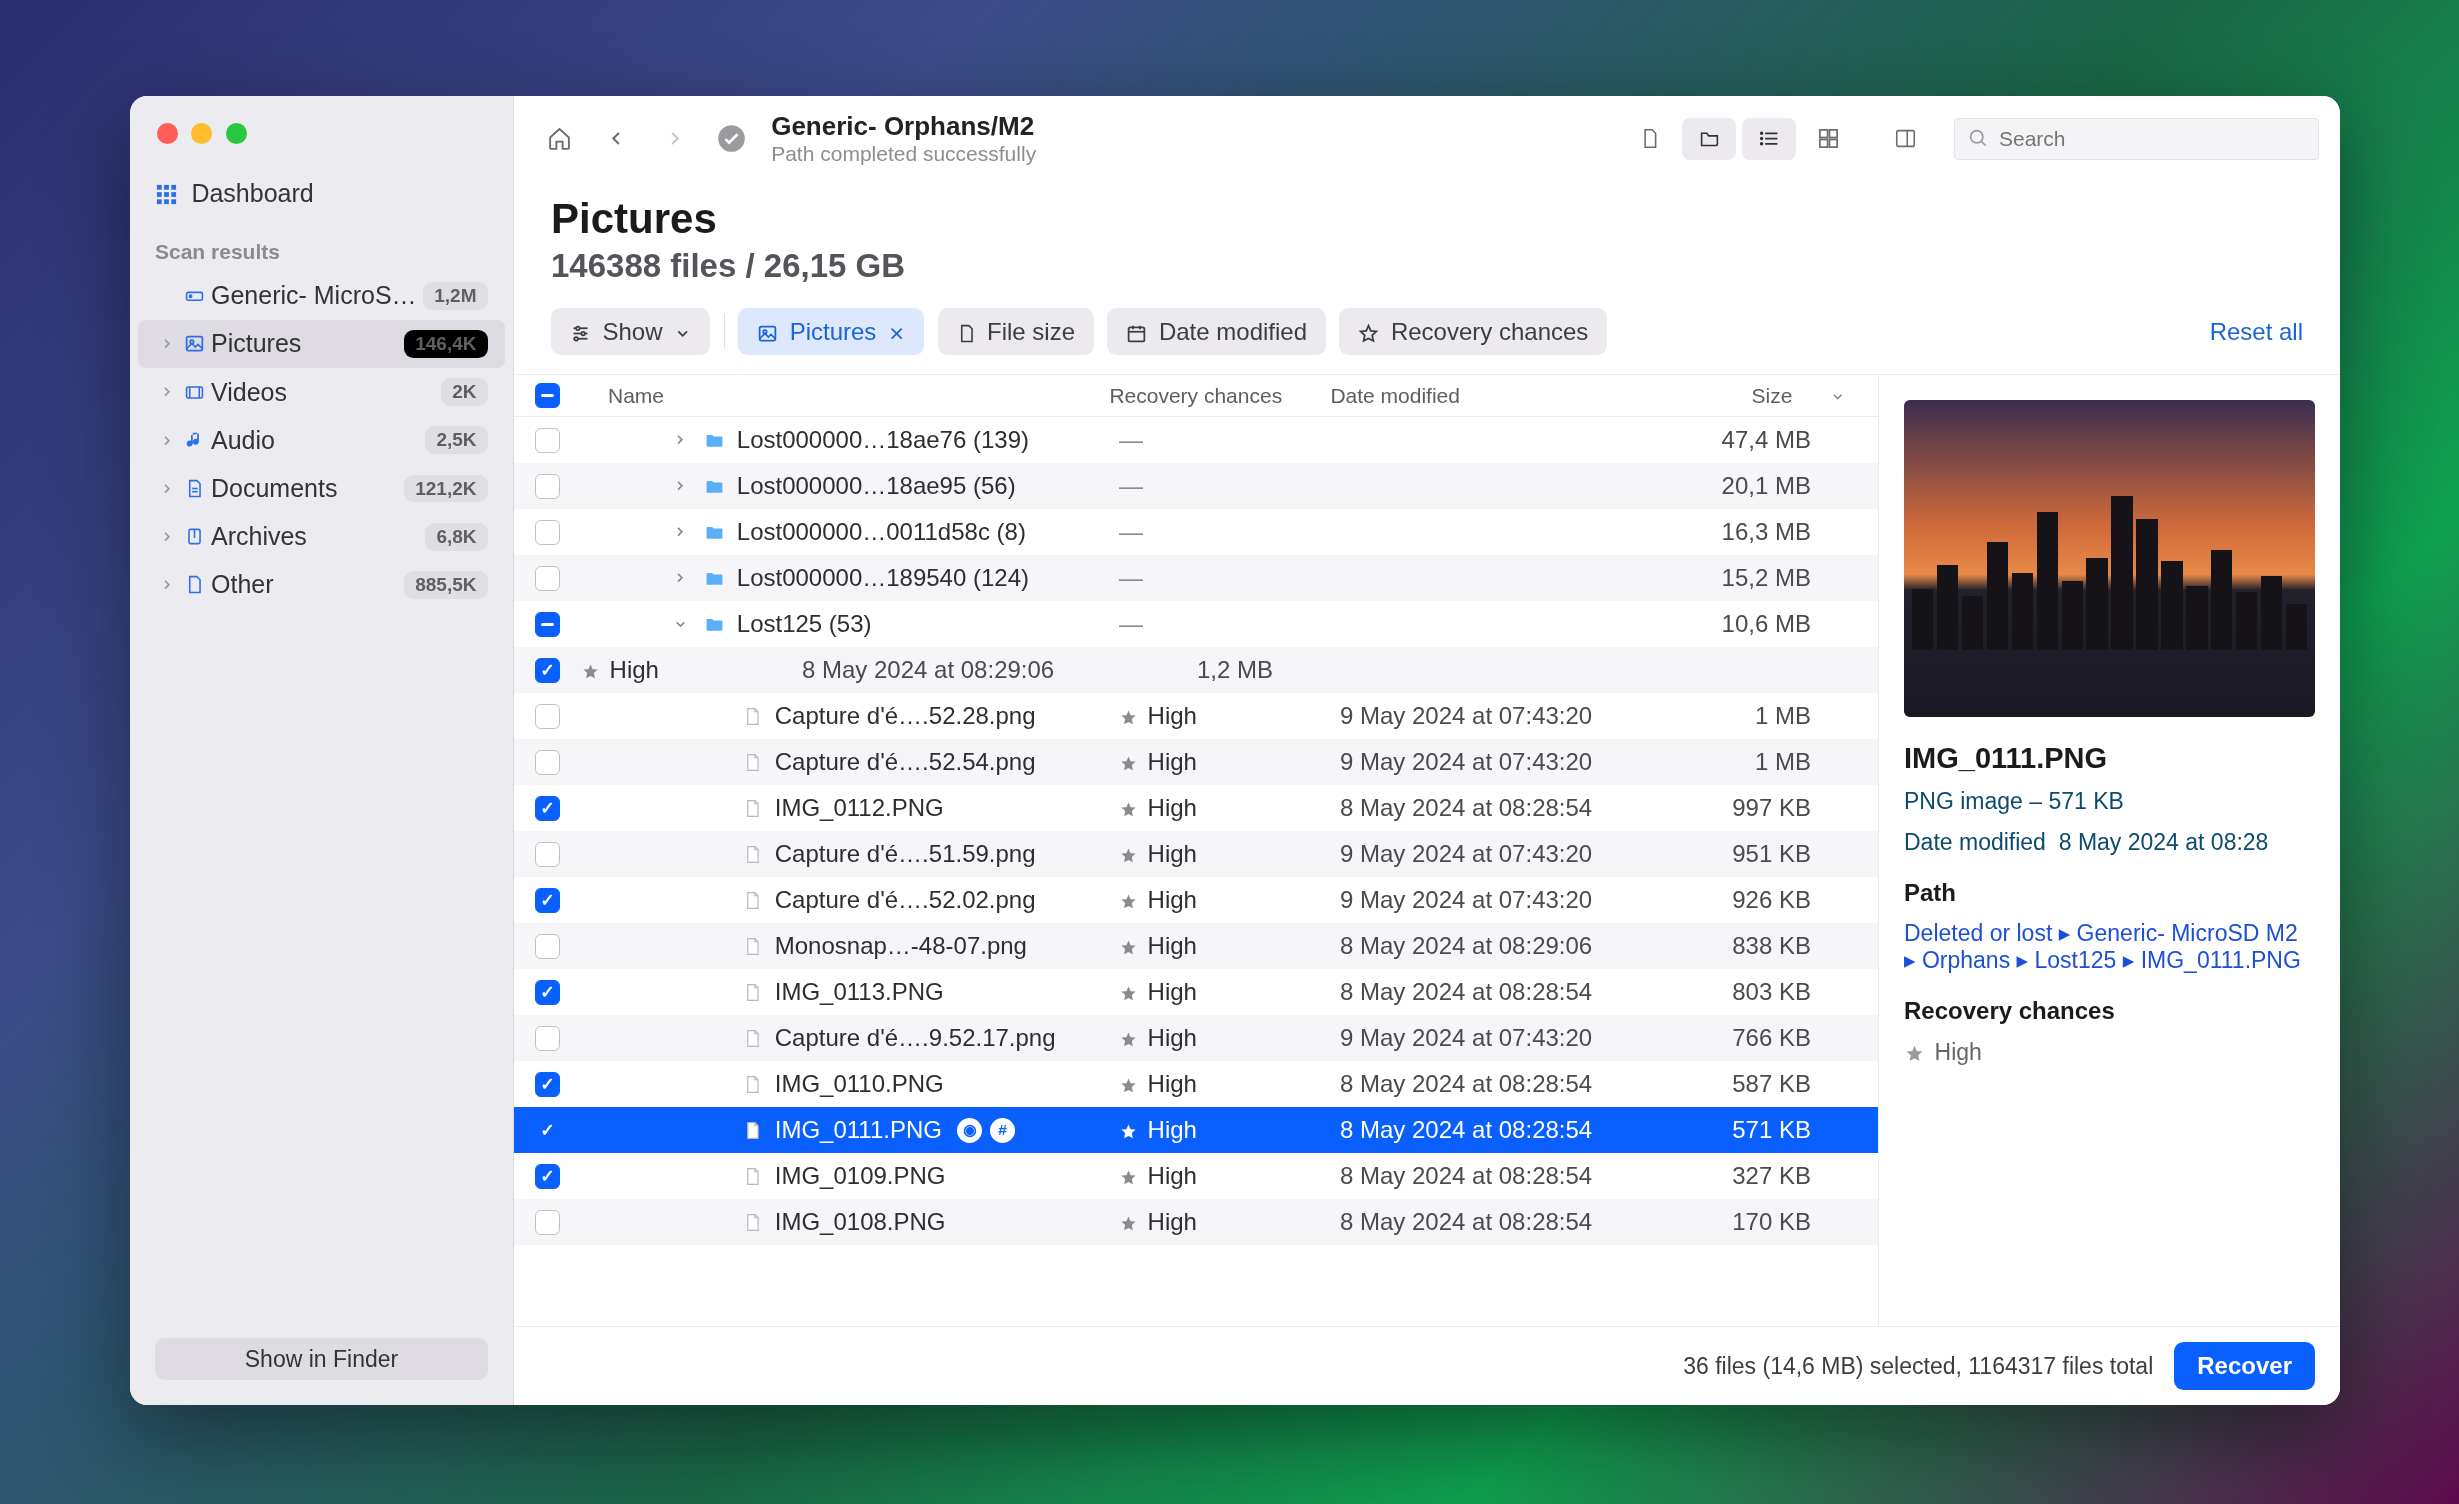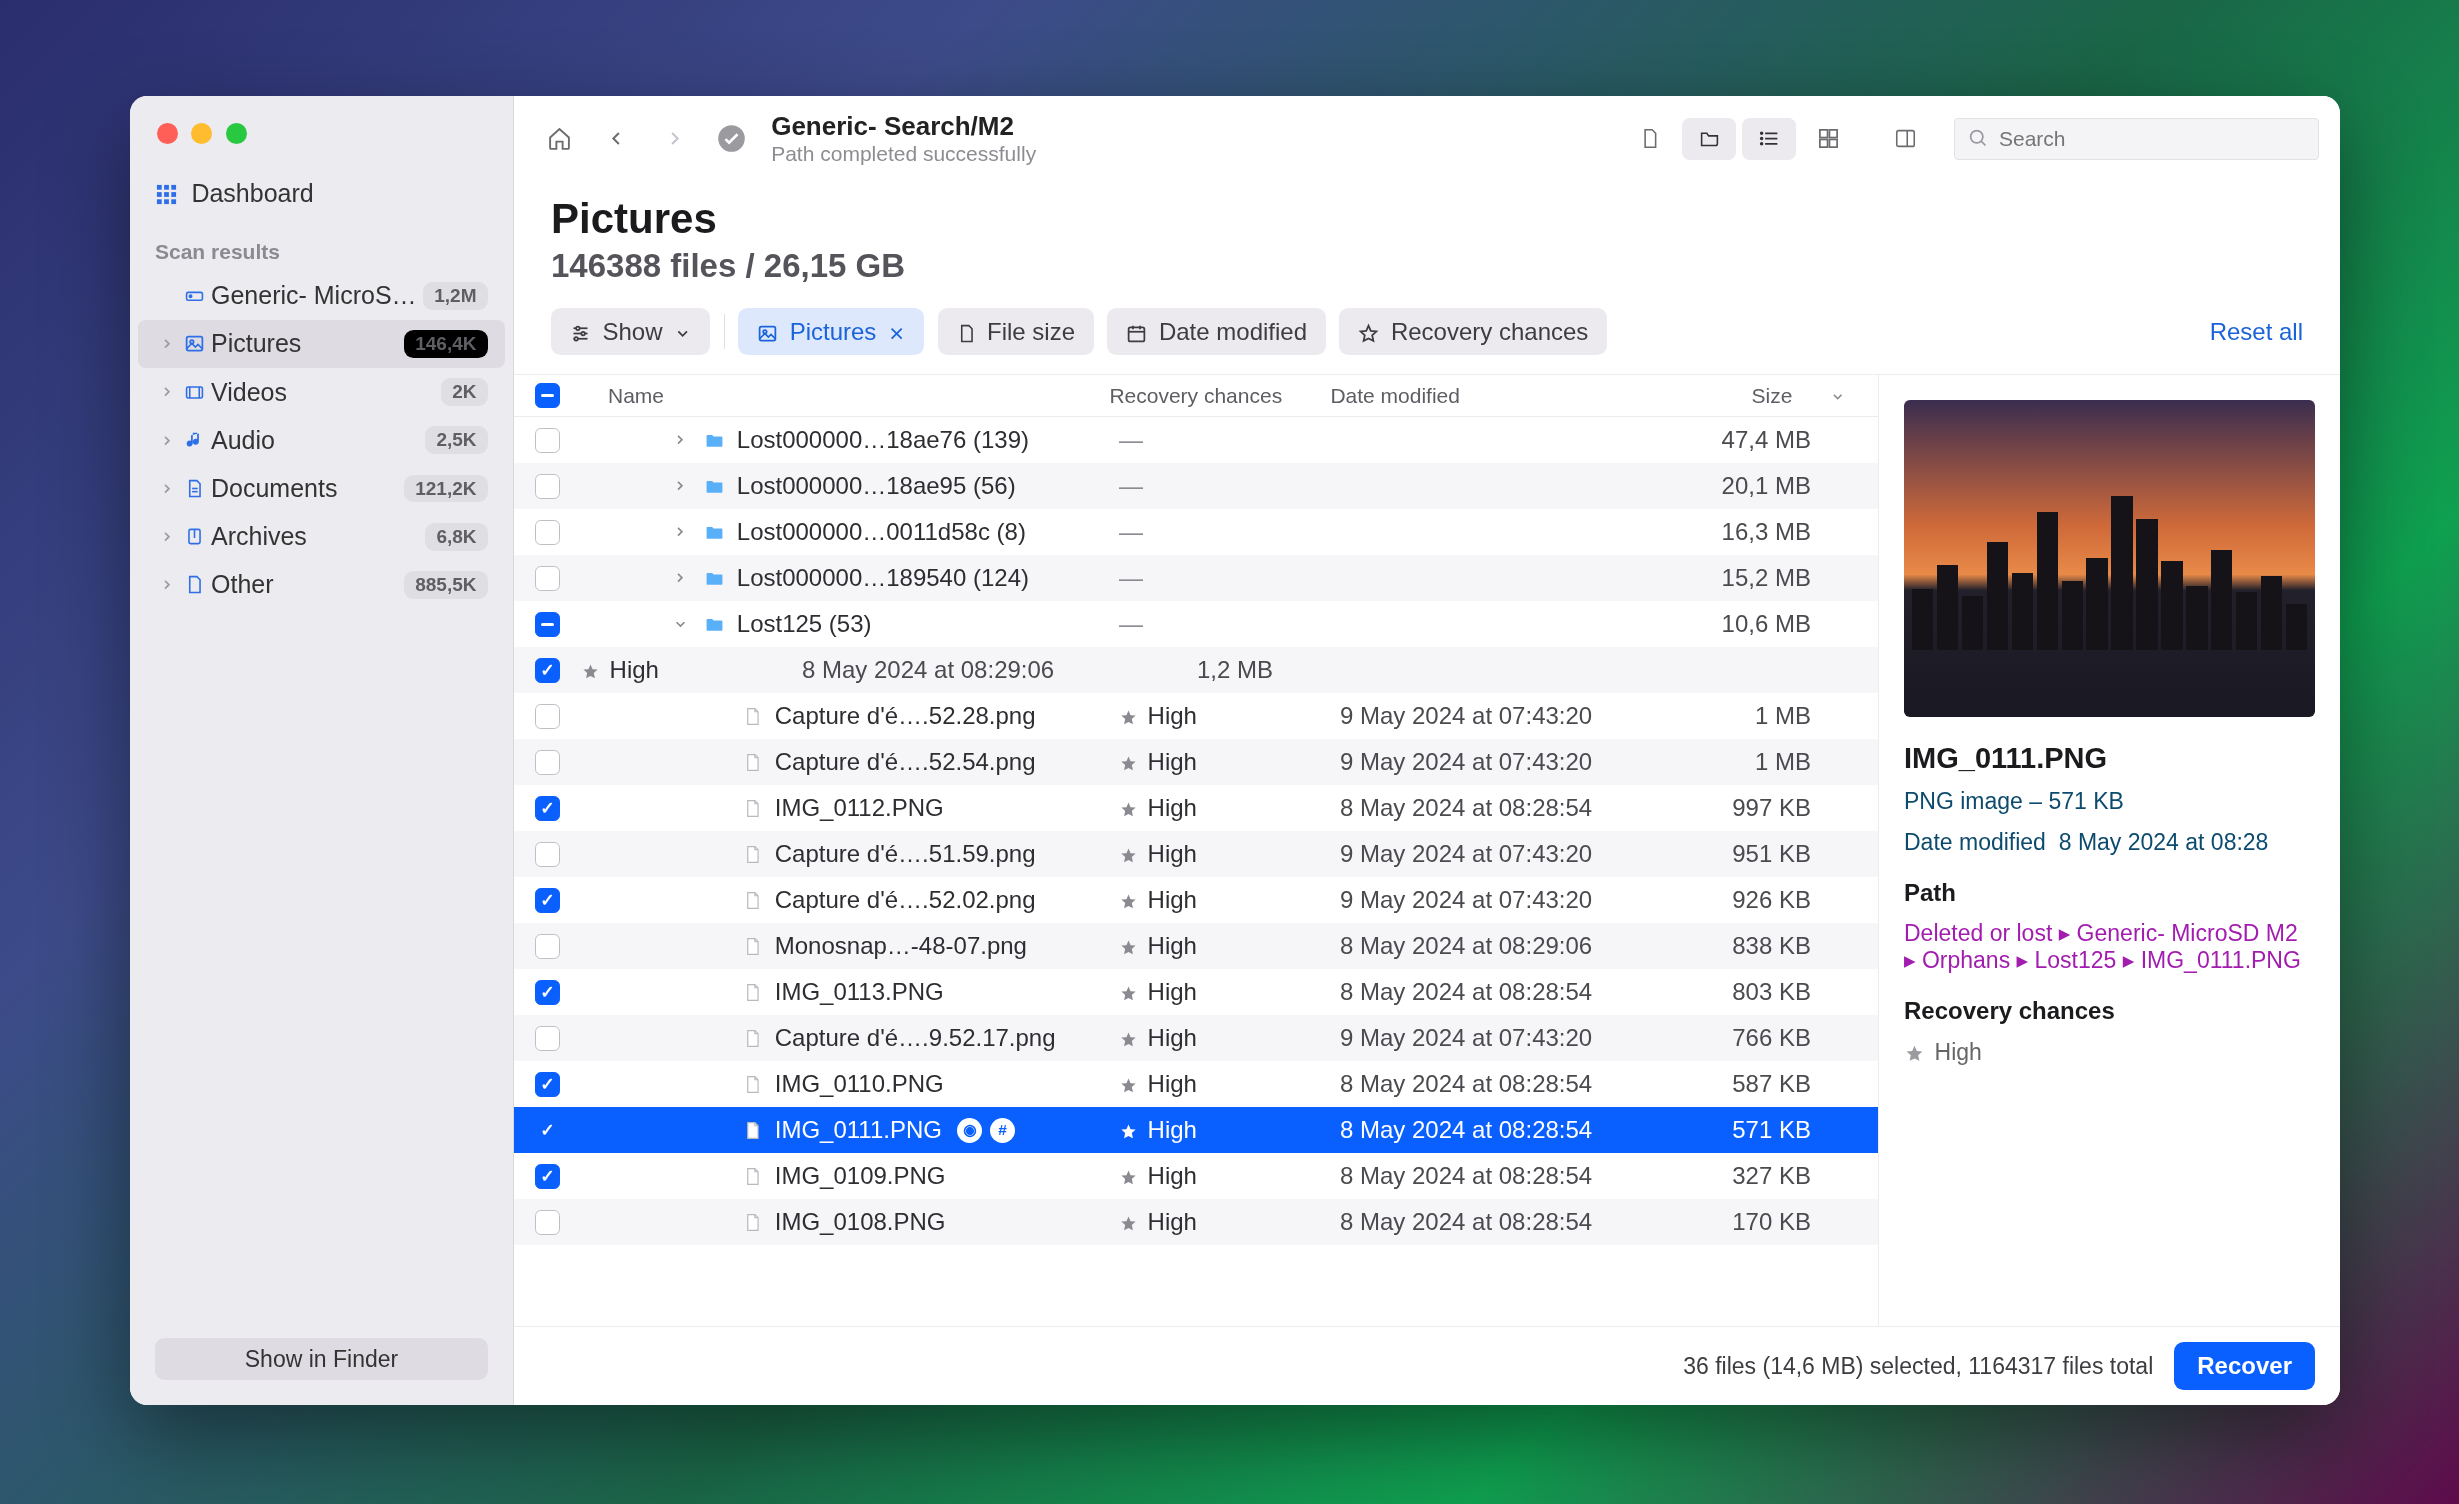--- a/index.html
+++ b/index.html
@@ -114,21 +114,21 @@
 .extra-badges { display:inline-flex; gap:7.7px; margin-left:5.8px; }
 .badge-circ { width:25px; height:25px; border-radius:50%; background:#fff; color:#0a60ff; display:inline-flex; align-items:center; justify-content:center; font-size:15.4px; font-weight:700;}
 
 .details { width:461px; padding: 25px 25px 19px; display:flex; flex-direction:column; gap:13.4px; overflow-y:auto; }
 .preview-img { width:100%; height:317px; border-radius:5.8px; background: linear-gradient(180deg,#3a2d4f 0%, #d06a3a 40%, #e88a48 55%, #22202b 60%, #1a1822 100%); position:relative; overflow:hidden; }
 .skyline { position:absolute; bottom:67px; left:0; right:0; height:154px; display:flex; align-items:flex-end; gap:3.8px; padding:0 7.7px; }
 .skyline span { background:#151218; flex:1; }
 .d-title { font-size:29px; font-weight:700; color:#1b1b1e; margin-top:11.5px; }
 .d-meta { font-size:23px; color:#0c4a6e; }
 .d-label { font-size:24px; font-weight:700; color:#1b1b1e; margin-top:9.6px;}
-.d-val { font-size:23px; color:#a21caf; }
+.d-val { font-size:23px; color:#1d4ed8; }
 .d-recov { display:flex; align-items:center; gap:9.6px; color:#666; font-size:23px; }
 
 .footer-bar { display:flex; align-items:center; padding: 15.4px 25px; border-top:1px solid #ececef; }
 .footer-status { margin-left:auto; font-size:23px; color:#3d3d41; }
 .recover-btn { margin-left:21px; background:#0a60ff; color:#fff; border:none; border-radius:9.6px; padding:9.6px 23px; font-size:24px; font-weight:600; cursor:pointer; }
 svg { display:inline-block; vertical-align:middle; }
 </style>
 </head>
 <body>
 
@@ -283,21 +283,21 @@
             <path d="M9 5l7 7-7 7"></path>
           </svg>
       </div>
       <div class="tb-btn">
         <svg width="29" height="29" viewBox="0 0 24 24">
             <circle cx="12" cy="12" r="11" fill="#9a9a9f"></circle>
             <path d="M7 12.5l3 3 7-7" stroke="#fff" stroke-width="2.2" fill="none"></path>
           </svg>
       </div>
       <div class="tb-title-block">
-        <div class="tb-title">Generic- Search/M2</div>
+        <div class="tb-title">Generic- Orphans/M2</div>
         <div class="tb-sub">Path completed successfully</div>
       </div>
       <div class="tb-spacer"></div>
       <div class="view-group">
         <button class="view-btn">
             <svg width="21" height="25" viewBox="0 0 24 24" fill="none" stroke="currentColor" stroke-width="1.8">
               <path d="M7 2h8l4 4v16H7z"></path>
             </svg>
           </button>
         <button class="view-btn active">

